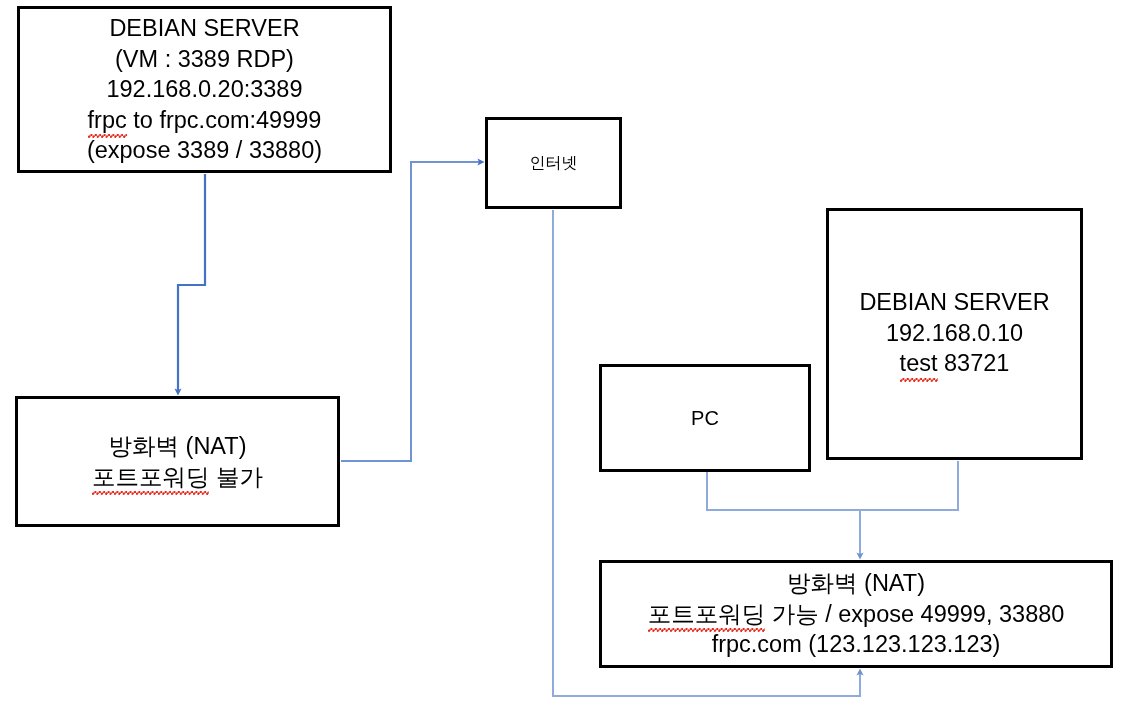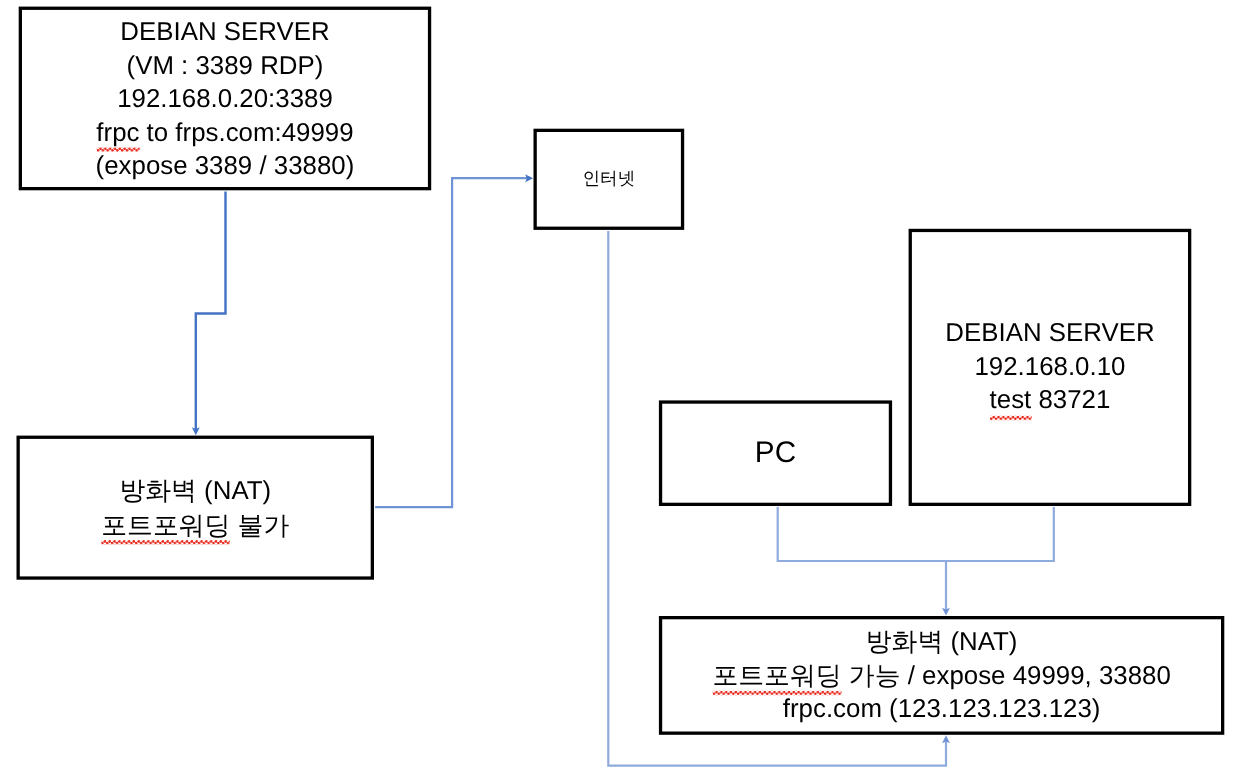--- a/index.html
+++ b/index.html
@@ -74,22 +74,22 @@
     left: 15px;  top: 396px; width: 325px; height: 131px;
     font-size: 23.5px;
   }
   #node-debian-frps {
     left: 826px; top: 208px; width: 257px; height: 252px;
     font-size: 23.5px;
     justify-content: flex-start;
     padding-top: 76px;
   }
   #node-pc {
-    left: 599px; top: 364px; width: 212px; height: 96px;
-    font-size: 27px;
+    left: 599px; top: 364px; width: 212px; height: 108px;
+    font-size: 20px;
   }
   #node-firewall-right {
     left: 599px; top: 560px; width: 514px; height: 108px;
     font-size: 23.5px;
   }
 </style>
 </head>
 <body>
 
 <div id="canvas">
@@ -112,21 +112,21 @@
 
     <polyline points="707,461 707,510 860,510" fill="none" stroke="#8faadc" stroke-width="2"></polyline>
 
     <polyline points="958,461 958,510 860,510 860,556" fill="none" stroke="#8faadc" stroke-width="2" marker-end="url(#arrow-light)"></polyline>
   </svg>
 
   <div class="node" id="node-debian-vm">
     <span class="line">DEBIAN SERVER</span>
     <span class="line">(VM : 3389 RDP)</span>
     <span class="line">192.168.0.20:3389</span>
-    <span class="line"><span class="squiggle">frpc</span><span> to frps.com:49999</span></span>
+    <span class="line"><span class="squiggle">frpc</span><span> to frpc.com:49999</span></span>
     <span class="line">(expose 3389 / 33880)</span>
   </div>
 
   <div class="node" id="node-internet">
     <span class="line">인터넷</span>
   </div>
 
   <div class="node" id="node-firewall-left">
     <span class="line">방화벽 (NAT)</span>
     <span class="line"><span class="squiggle">포트포워딩</span><span> 불가</span></span>

